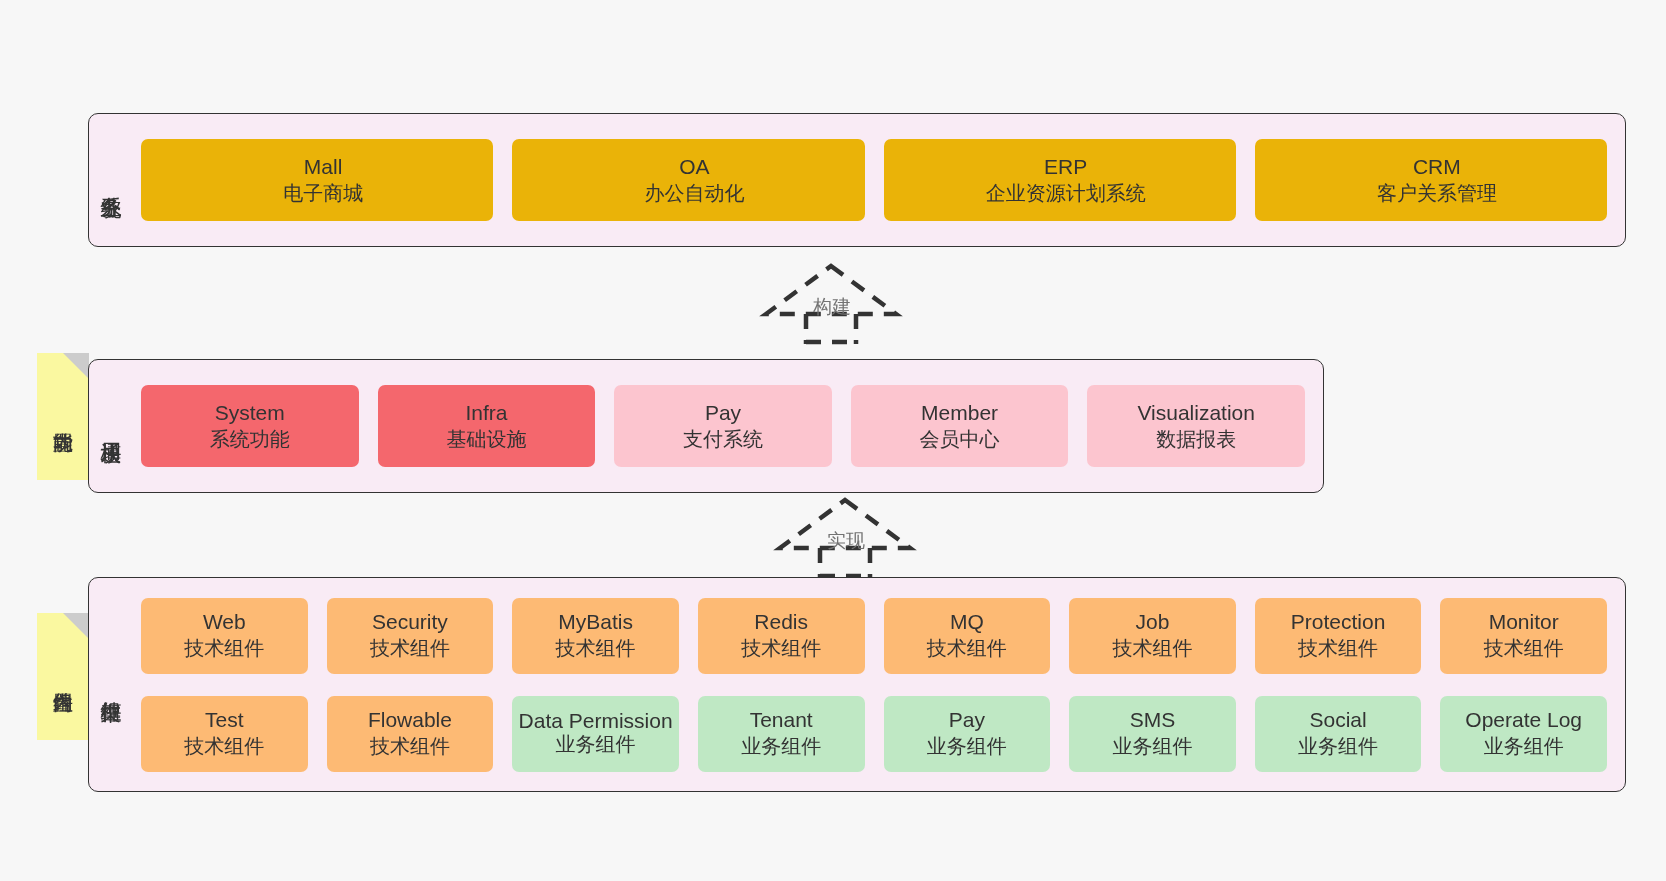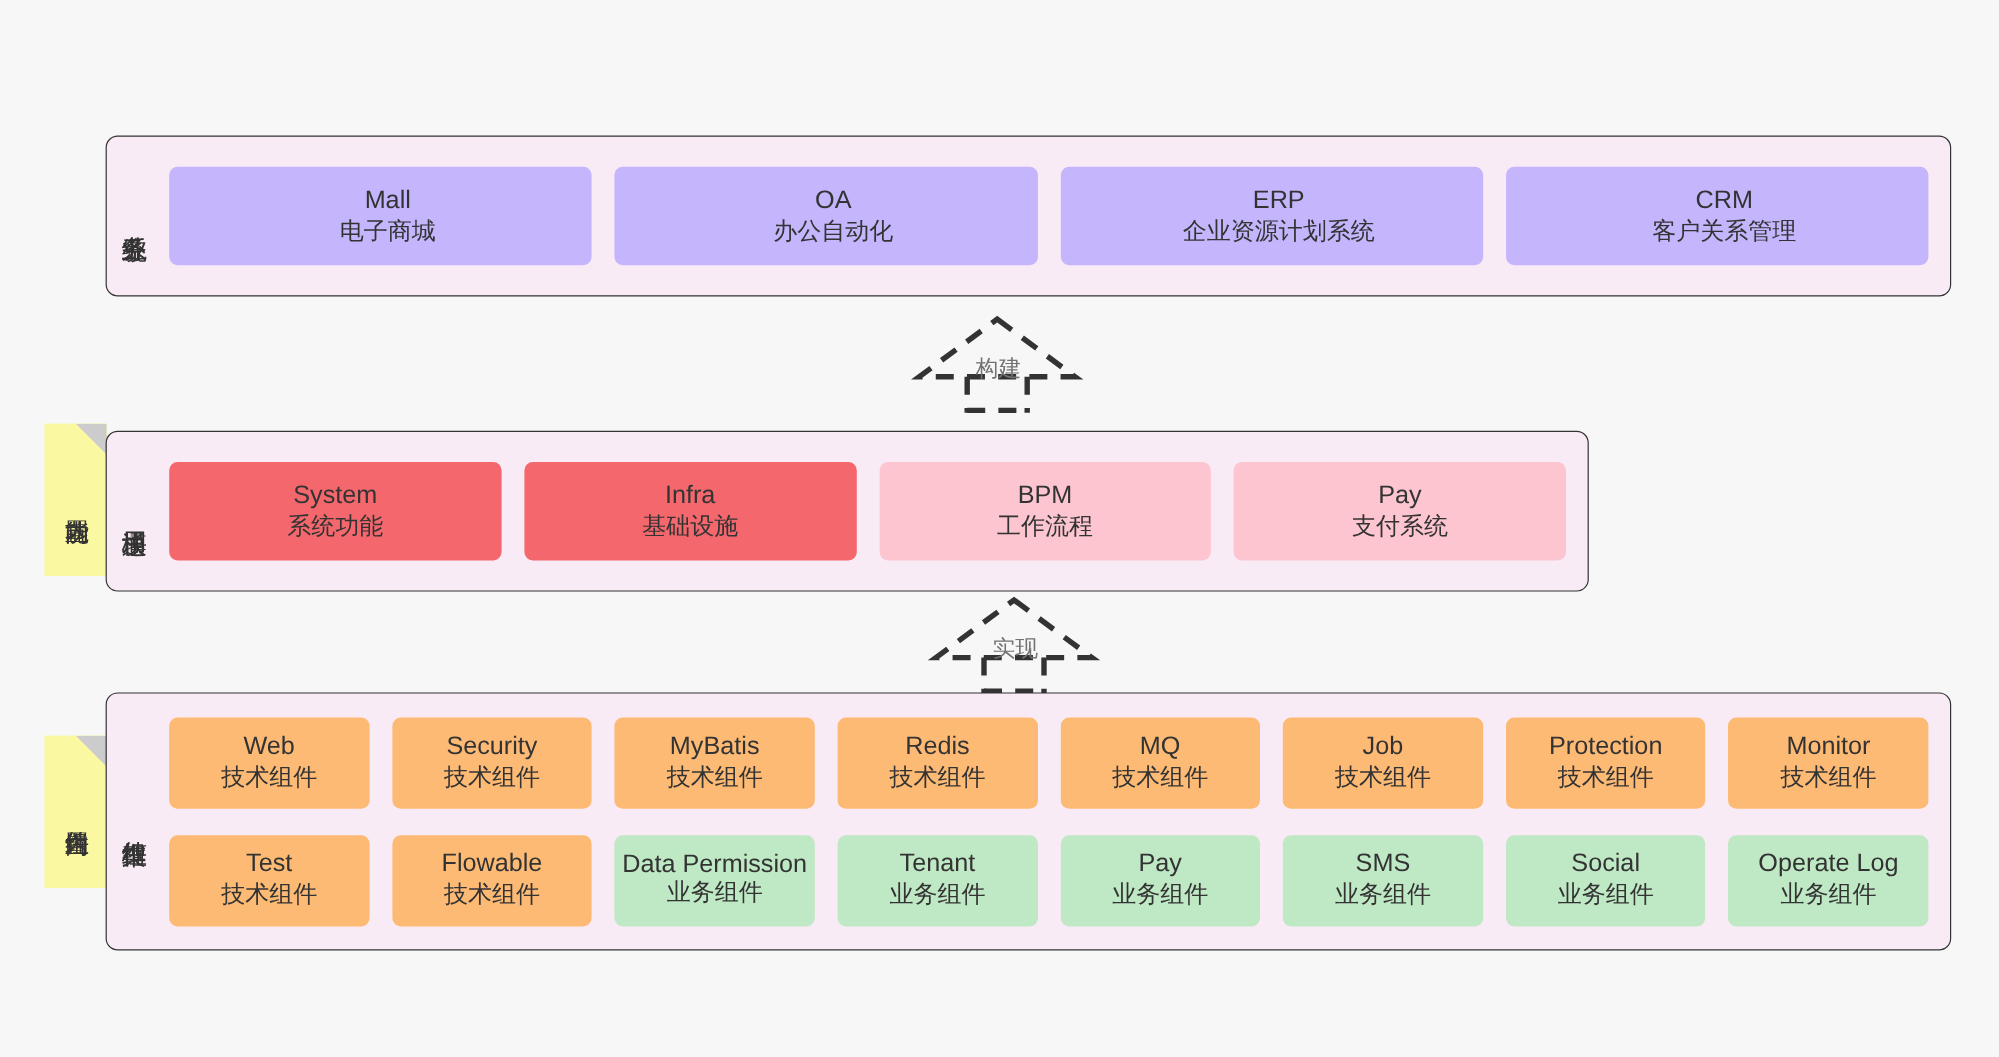--- a/index.html
+++ b/index.html
@@ -63,21 +63,21 @@
   }
   .cell .t1 { font-size: 21px; }
   .cell .t2 { font-size: 20px; }
 
   
   .h-biz  { height: 82px; }
   .h-mod  { height: 82px; }
   .h-comp { height: 76px; }
 
   
-  .c-blue       { background: #c4b5fd; padding-left: 18px; }
+  .c-blue       { background: #eab308; padding-left: 18px; }
   .c-red        { background: #f4676d; }
   .c-pink       { background: #fcc5cf; }
   .c-green      { background: #fdba74; }
   .c-green-soft { background: #bfe8c4; }
 
   
   .sticky {
     position: absolute;
     background: #faf8a0;
     display: flex;
@@ -163,26 +163,30 @@
       <div class="row">
         <div class="cell c-red h-mod">
           <span class="t1">System</span>
           <span class="t2">系统功能</span>
         </div>
         <div class="cell c-red h-mod">
           <span class="t1">Infra</span>
           <span class="t2">基础设施</span>
         </div>
         <div class="cell c-pink h-mod">
-          <span class="t1">BPM</span>
-          <span class="t2">工作流程</span>
-        </div>
-        <div class="cell c-pink h-mod">
           <span class="t1">Pay</span>
           <span class="t2">支付系统</span>
+        </div>
+        <div class="cell c-pink h-mod">
+          <span class="t1">Member</span>
+          <span class="t2">会员中心</span>
+        </div>
+        <div class="cell c-pink h-mod">
+          <span class="t1">Visualization</span>
+          <span class="t2">数据报表</span>
         </div>
       </div>
     </div>
   </div>
 
   <div class="arrow" style="left:770px; top:496px; width:150px; height:82px;">
     <svg width="150" height="82" viewBox="0 0 150 82" fill="none">
       <path d="M75 4 L140 52 L10 52 Z" stroke="#333" stroke-width="4.5" stroke-dasharray="15 11" fill="none" stroke-linecap="butt"></path>
       <path d="M50 52 L50 82" stroke="#333" stroke-width="4.5" stroke-dasharray="15 11" fill="none"></path>
       <path d="M100 52 L100 82" stroke="#333" stroke-width="4.5" stroke-dasharray="15 11" fill="none"></path>

